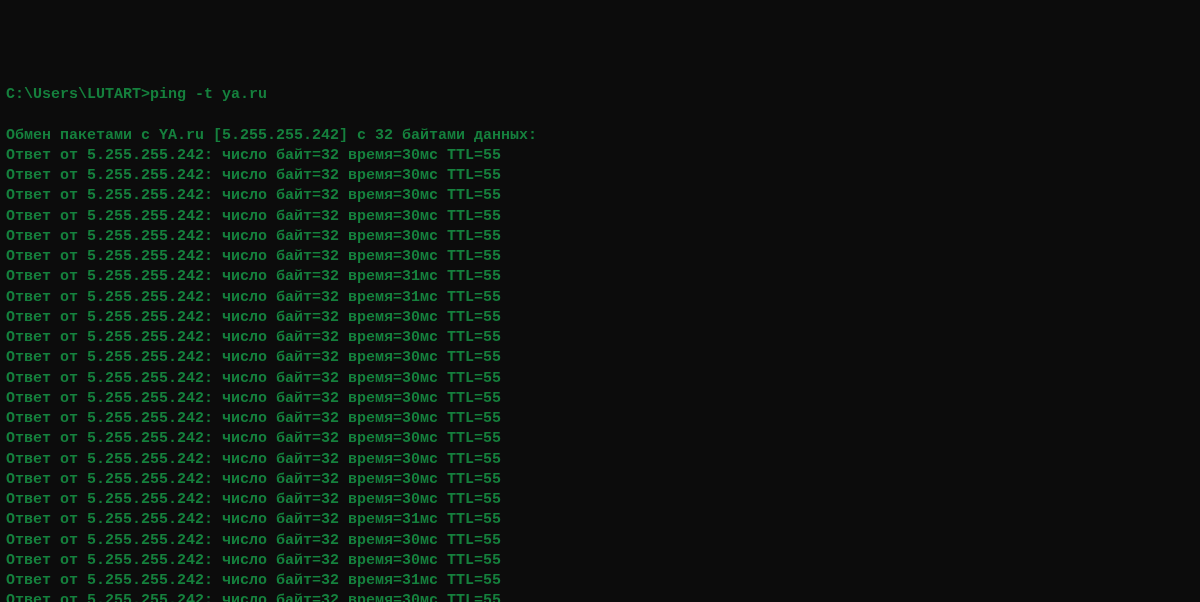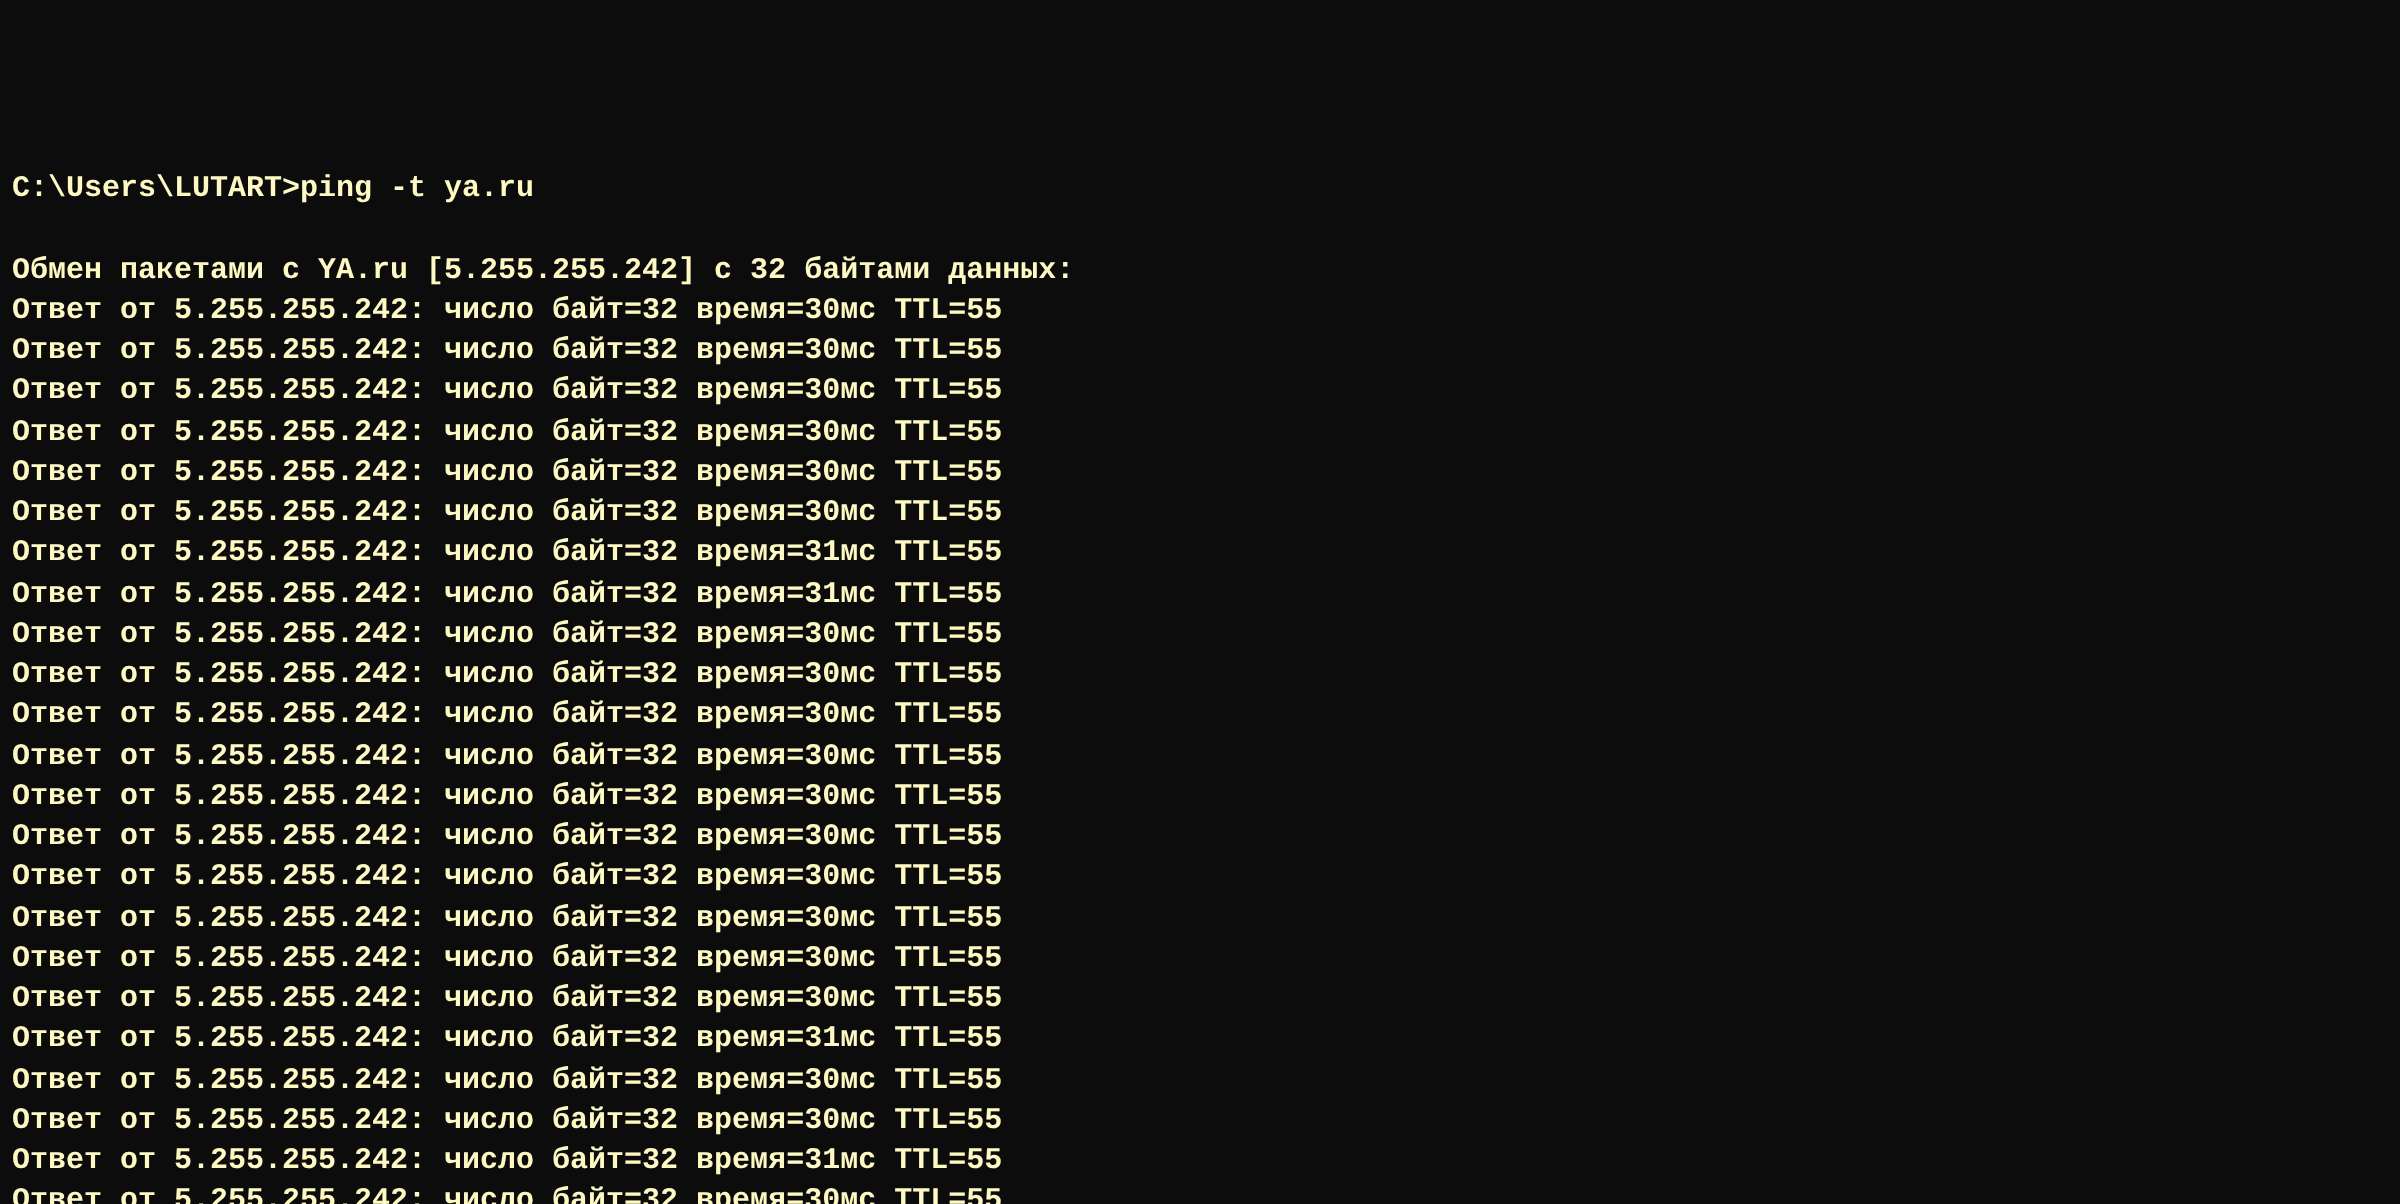--- a/index.html
+++ b/index.html
@@ -14,21 +14,21 @@
       font-size: 15px;
       line-height: 1.35;
       padding: 4px 6px;
       width: 1200px;
       height: 602px;
       overflow: hidden;
       white-space: pre;
       font-weight: bold;
     }
     .terminal-line {
-      color: #fef9c3;
+      color: #15803d;
     }
     .blank-line {
       height: 1.35em;
     }
   </style>
 </head>
 <body>
 
 
 

